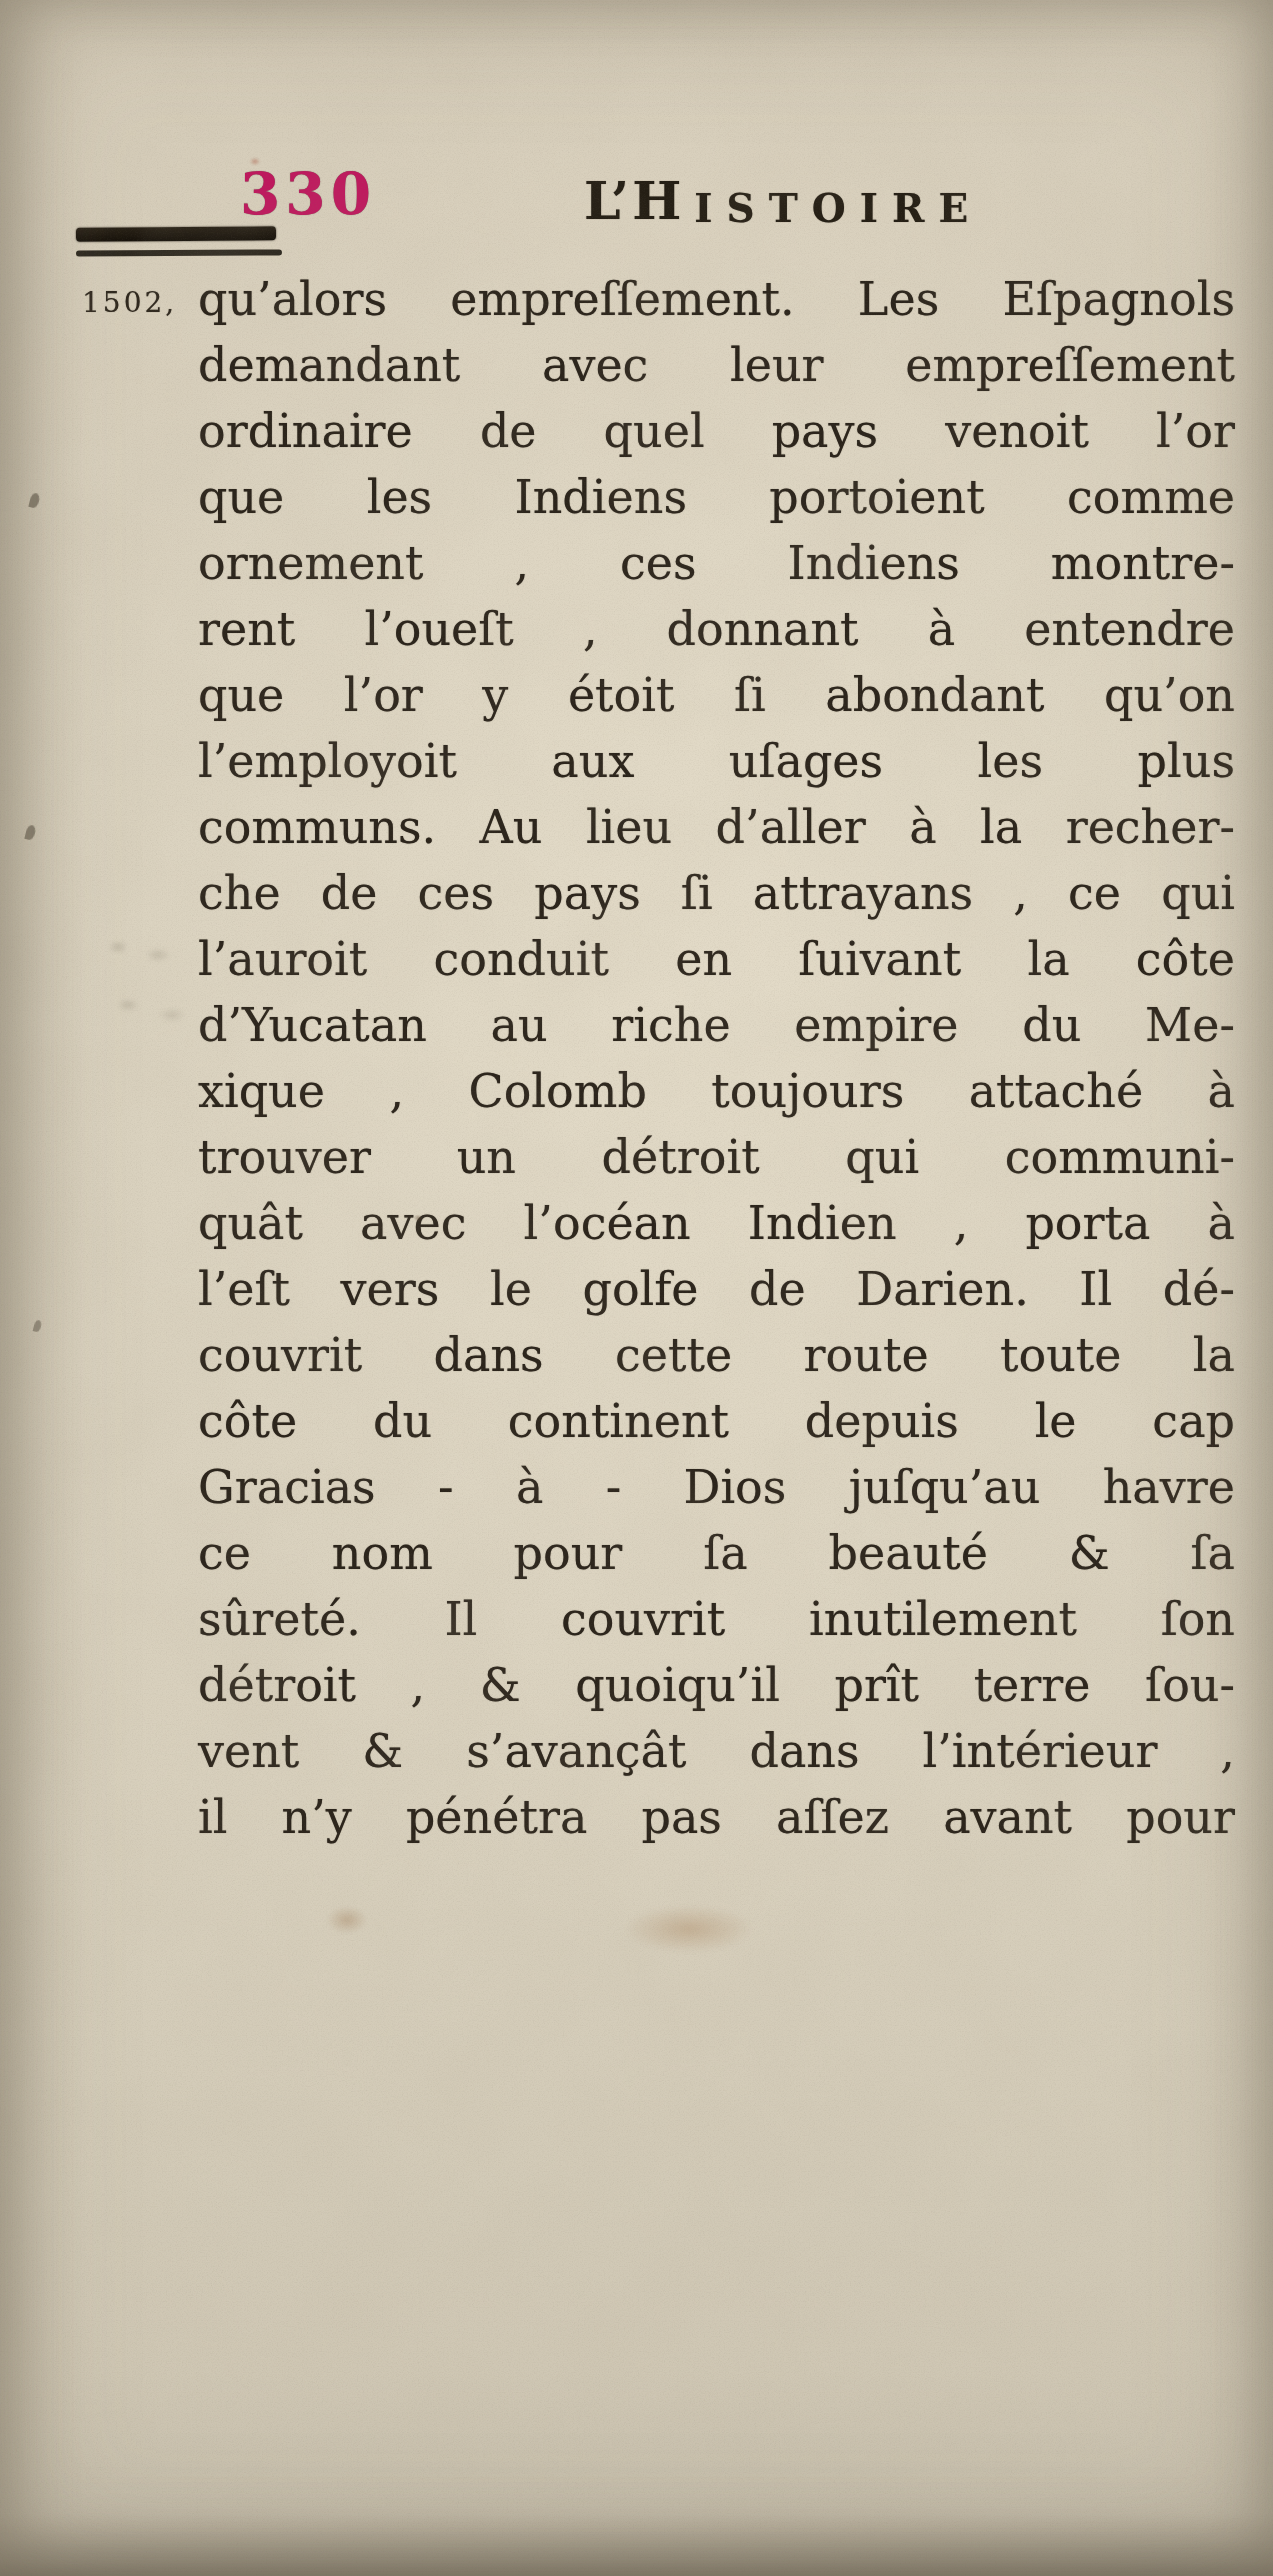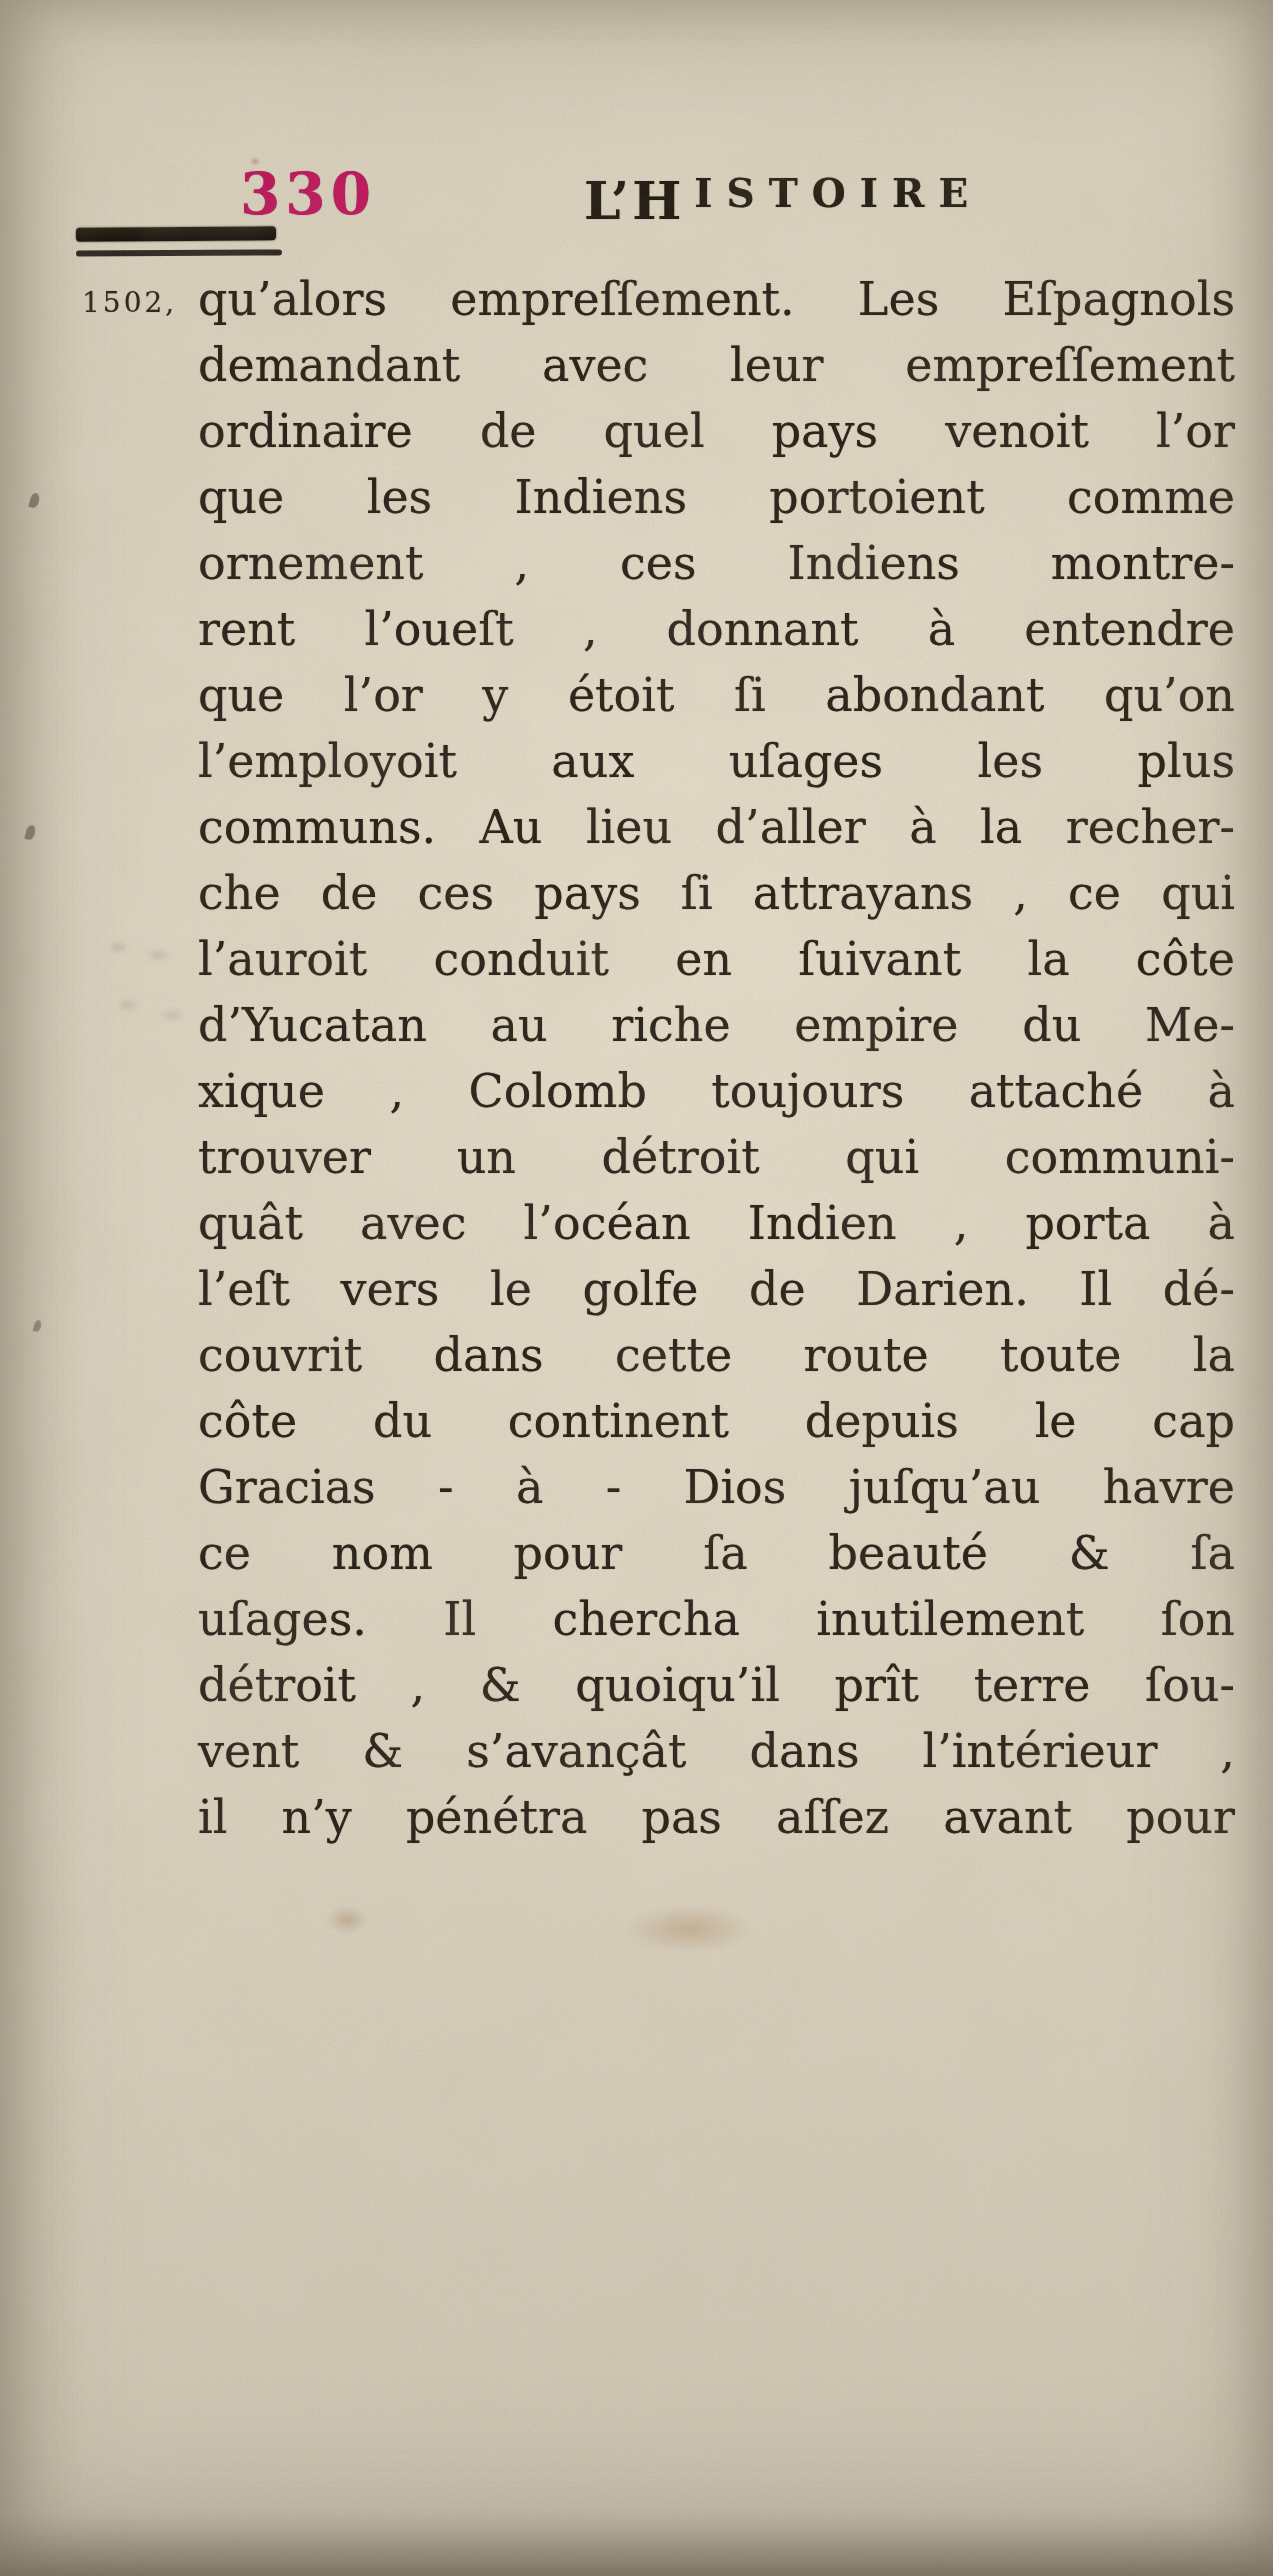--- a/index.html
+++ b/index.html
@@ -30,21 +30,21 @@
       rgba(112,105,90,0.42) 78%,
       rgba(94,88,75,0.55) 100%);
   }
   .ink{color:#2b241b;}
   .header-number{
     position:absolute;left:240px;top:160px;
     font-size:58px;font-weight:700;letter-spacing:5px;
     color:#be185d;text-shadow:0 0 1px rgba(36,30,20,0.6);
   }
   .header-title{
-    position:absolute;left:584px;top:170px;display:flex;align-items:flex-start;
+    position:absolute;left:584px;top:170px;display:flex;align-items:flex-end;
     color:#241e14;text-shadow:0 0 1px rgba(36,30,20,0.55);
   }
   .header-title .lead{font-size:52px;font-weight:700;letter-spacing:3px;}
   .header-title .rest{font-size:39px;font-weight:700;letter-spacing:14px;margin-left:10px;}
   .rule-thick{
     position:absolute;left:76px;top:227px;width:200px;height:14px;
     background:linear-gradient(180deg,#2a2318,#17120b);
     border-radius:4px;box-shadow:0 0 2px rgba(23,18,11,0.8);
     transform:rotate(-0.4deg);
   }
@@ -138,21 +138,21 @@
   <div class="line">l’auroit conduit en ſuivant la côte</div>
   <div class="line">d’Yucatan au riche empire du Me-</div>
   <div class="line">xique , Colomb toujours attaché à</div>
   <div class="line">trouver un détroit qui communi-</div>
   <div class="line">quât avec l’océan Indien , porta à</div>
   <div class="line">l’eſt vers le golfe de Darien. Il dé-</div>
   <div class="line">couvrit dans cette route toute la</div>
   <div class="line">côte du continent depuis le cap</div>
   <div class="line">Gracias - à - Dios juſqu’au havre</div>
   <div class="line">ce nom pour ſa beauté &amp; ſa</div>
-  <div class="line">uſages. Il chercha inutilement ſon</div>
+  <div class="line">sûreté. Il couvrit inutilement ſon</div>
   <div class="line">détroit , &amp; quoiqu’il prît terre ſou-</div>
   <div class="line">vent &amp; s’avançât dans l’intérieur ,</div>
   <div class="line">il n’y pénétra pas aſſez avant pour</div>
 </div>
 
 <div class="ghost"></div>
 <div class="speck s1"></div>
 <div class="speck s2"></div>
 <div class="speck s3"></div>
 <div class="stain-a"></div>

